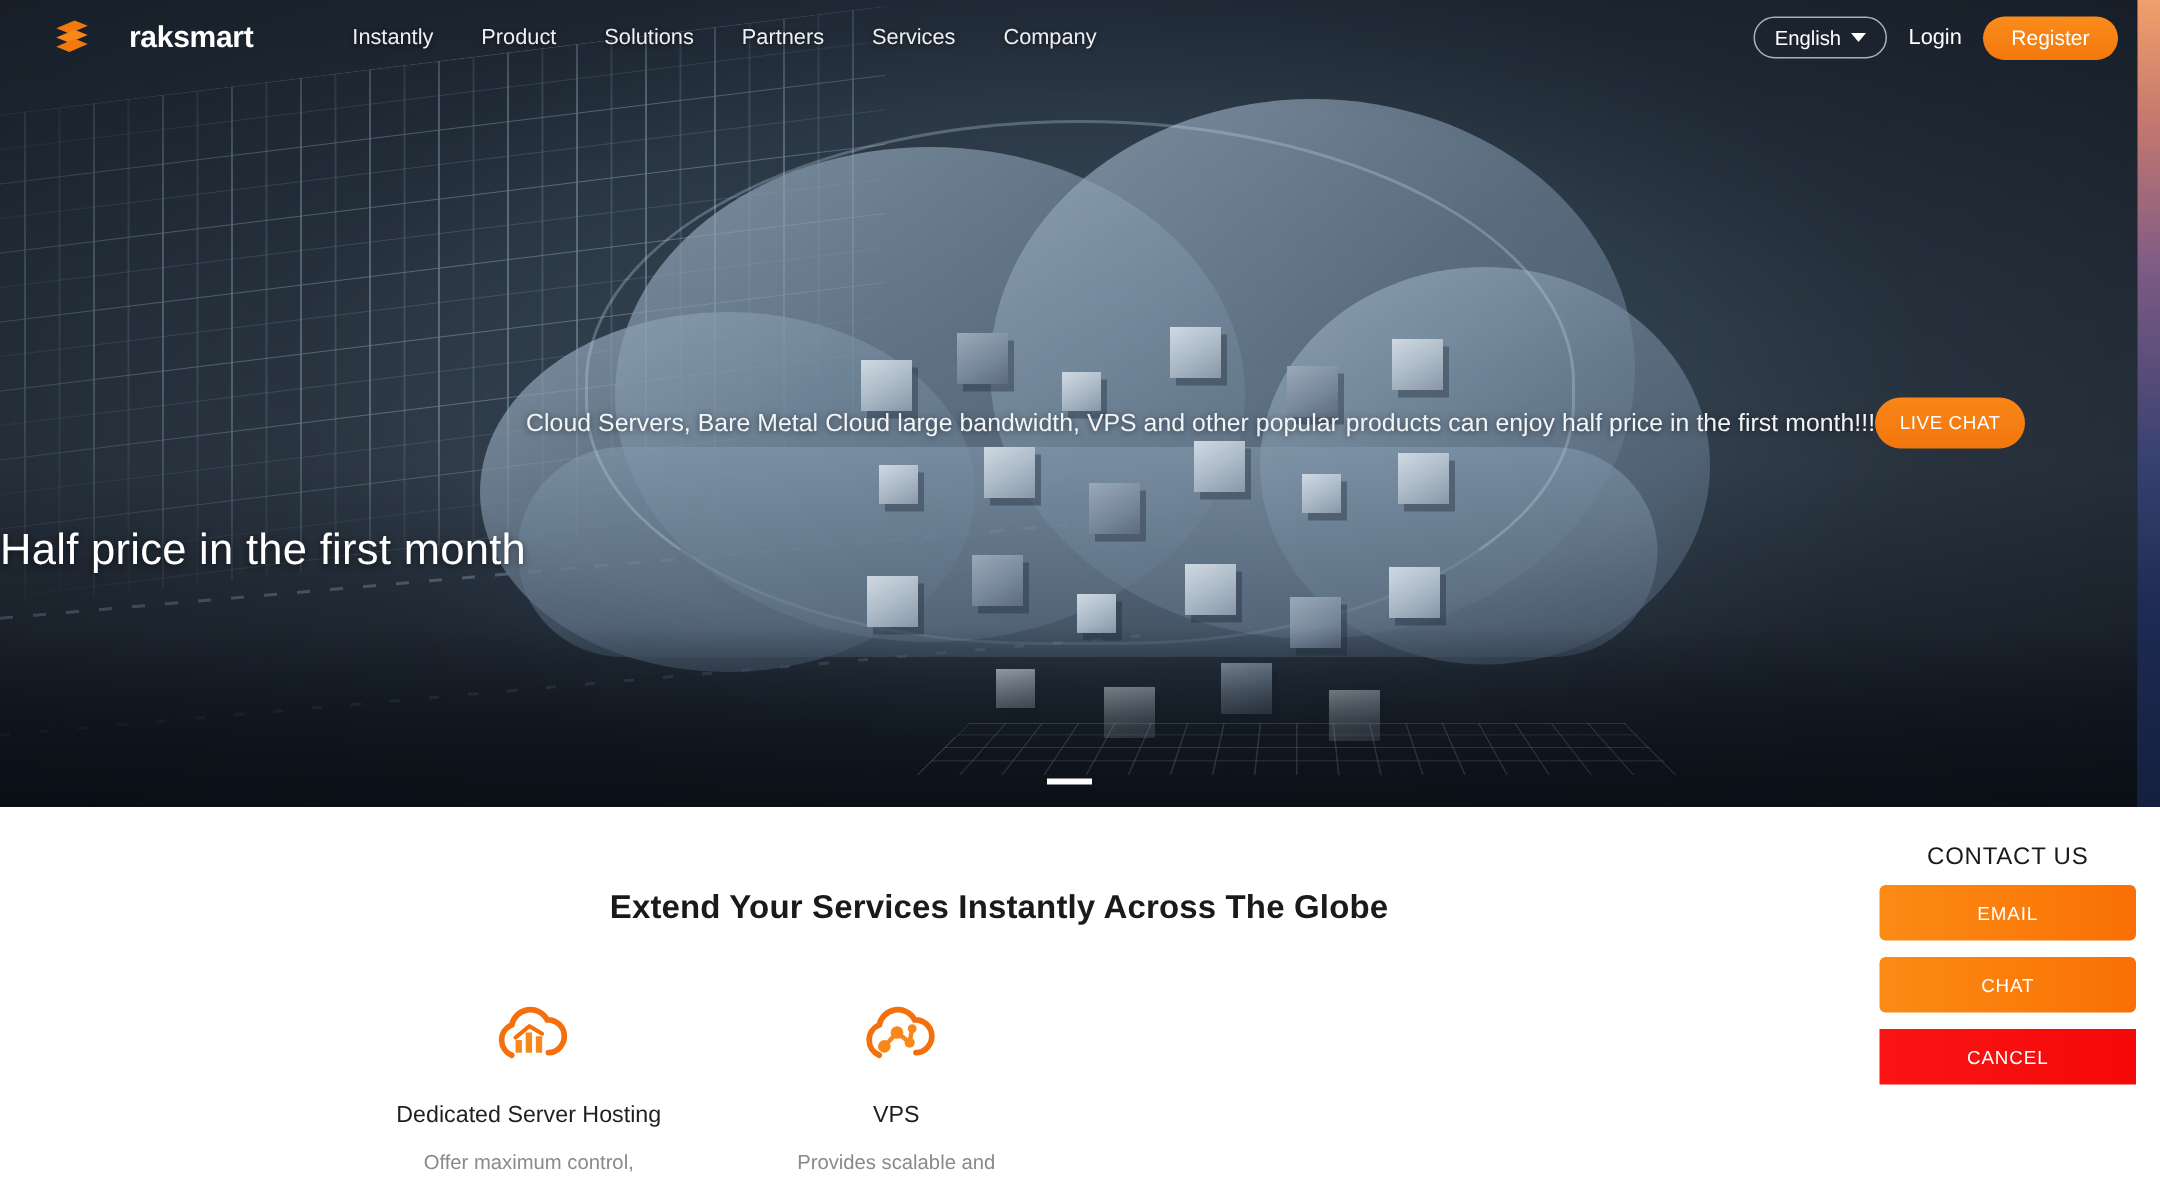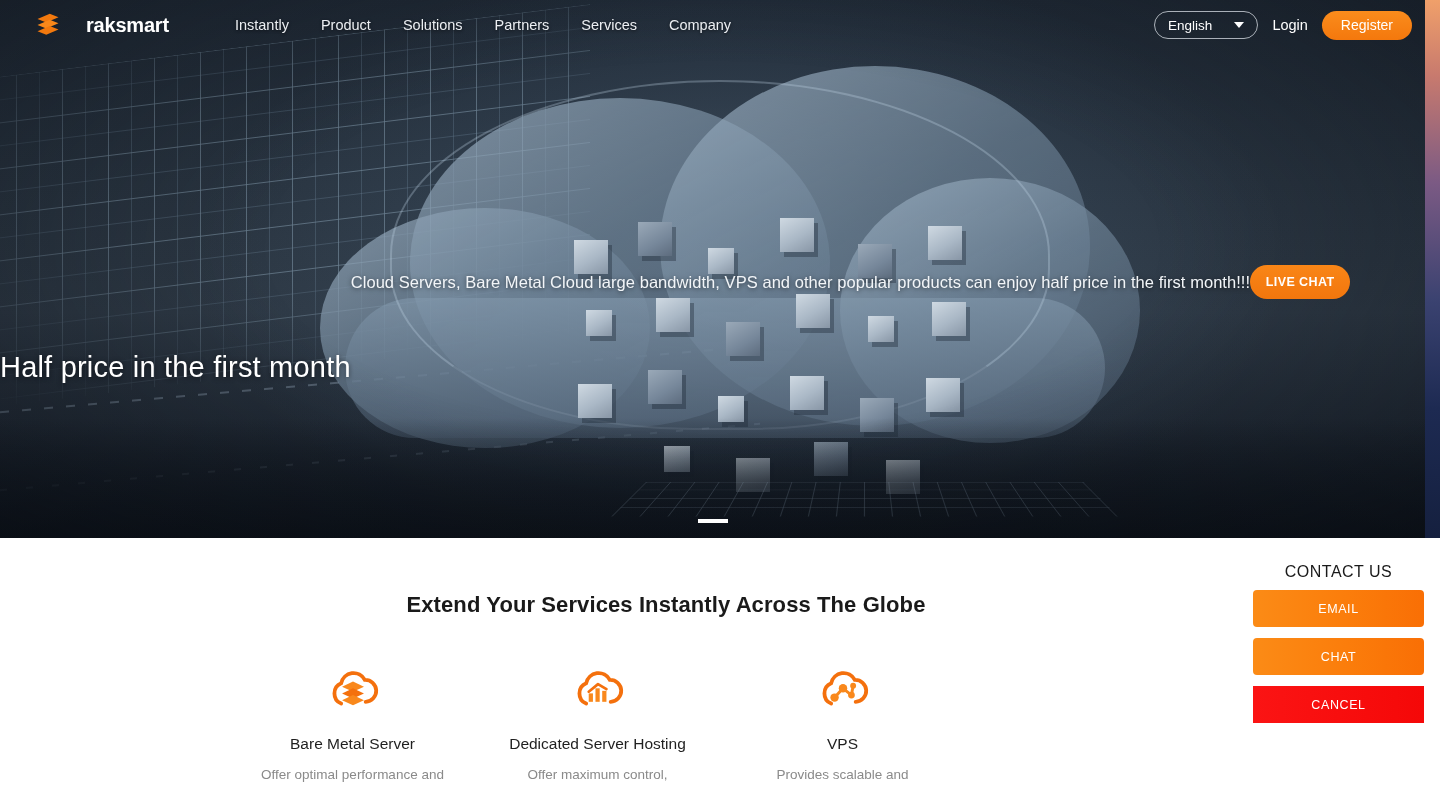--- a/index.html
+++ b/index.html
@@ -127,21 +127,21 @@
     font-size: 16.5px; font-weight: 400; color: #f2f5f8;
     letter-spacing: 0.05px;
     text-shadow: 0 1px 5px rgba(0,0,0,0.6);
   }
   .live-chat-btn {
     margin-top: 26px;
     display: inline-flex; align-items: center; justify-content: center;
     width: 100px; height: 34px;
     border: none; border-radius: 17px;
     background: linear-gradient(180deg, #f98617 0%, #f2760d 100%);
-    color: #ffffff; font-size: 12.5px; font-weight: 700; letter-spacing: 0.4px;
+    color: #ffffff; font-size: 12.5px; font-weight: 400; letter-spacing: 0.4px;
     font-family: "Liberation Sans", sans-serif;
     cursor: pointer;
   }
   .carousel-dots {
     position: absolute; left: 0; top: 519px; width: 1425px;
     display: flex; justify-content: center; gap: 9px;
   }
   .dot { width: 30px; height: 4px; background: rgba(255,255,255,0.32); cursor: pointer; }
   .dot.active { background: #ffffff; }
 
@@ -155,21 +155,21 @@
   .logo-text {
     color: #ffffff; font-size: 20px; font-weight: 700; letter-spacing: -0.2px;
   }
   .nav { display: flex; align-items: center; gap: 0; margin-left: 50px; }
   .nav-item {
     color: #eceff3; font-size: 14.5px; padding: 6px 16px; cursor: pointer;
     white-space: nowrap; text-shadow: 0 1px 3px rgba(0,0,0,0.5);
   }
   .header-right { margin-left: auto; display: flex; align-items: center; gap: 14px; margin-right: 28px; }
   .lang-select {
-    display: flex; align-items: center; gap: 22px;
+    display: flex; align-items: center; gap: 7px;
     height: 28px; padding: 0 13px;
     border: 1px solid rgba(226,232,238,0.72); border-radius: 14px;
     color: #ffffff; font-size: 13.5px; cursor: pointer;
   }
   .caret { width: 0; height: 0; border-left: 5px solid transparent; border-right: 5px solid transparent; border-top: 6px solid #ffffff; display:block; }
   .login-link { color: #ffffff; font-size: 14.5px; cursor: pointer; }
   .register-btn {
     height: 29px; padding: 0 19px; border: none; border-radius: 15px;
     background: linear-gradient(180deg, #fa8c1c 0%, #f4780d 100%);
     color: #ffffff; font-size: 14px; cursor: pointer;
@@ -303,30 +303,20 @@
       <span class="login-link">Login</span>
       <button class="register-btn">Register</button>
     </div>
   </div>
 
   <div class="main">
     <div class="section-title">Extend Your Services Instantly Across The Globe</div>
 
     <div class="features">
 
-      <div class="feature">
-        <svg class="feature-icon" viewBox="0 0 64 64">
-          <path d="M18 48 A13 13 0 0 1 18 24 A15 15 0 0 1 46 20 A12 12 0 0 1 47 46" fill="none" stroke="#f4700d" stroke-width="4.5" stroke-linecap="round"></path>
-          <path d="M32 22 L45 28 L32 34 L19 28 Z" fill="#f9881c"></path>
-          <path d="M32 30 L45 36 L32 42 L19 36 Z" fill="#f4700d"></path>
-          <path d="M32 38 L45 44 L32 50 L19 44 Z" fill="#f9881c"></path>
-        </svg>
-        <div class="feature-title">Bare Metal Server</div>
-        <div class="feature-desc">Offer optimal performance and</div>
-      </div>
 
 
       <div class="feature">
         <svg class="feature-icon" viewBox="0 0 64 64">
           <path d="M18 48 A13 13 0 0 1 18 24 A15 15 0 0 1 46 20 A12 12 0 0 1 47 46" fill="none" stroke="#f4700d" stroke-width="4.5" stroke-linecap="round"></path>
           <rect x="21" y="36" width="5" height="10" fill="#f9881c"></rect>
           <rect x="29" y="30" width="5" height="16" fill="#f9881c"></rect>
           <rect x="37" y="33" width="5" height="13" fill="#f9881c"></rect>
           <path d="M21 34 L32 25 L42 31" fill="none" stroke="#f4700d" stroke-width="3.2" stroke-linecap="round" stroke-linejoin="round"></path>
         </svg>

